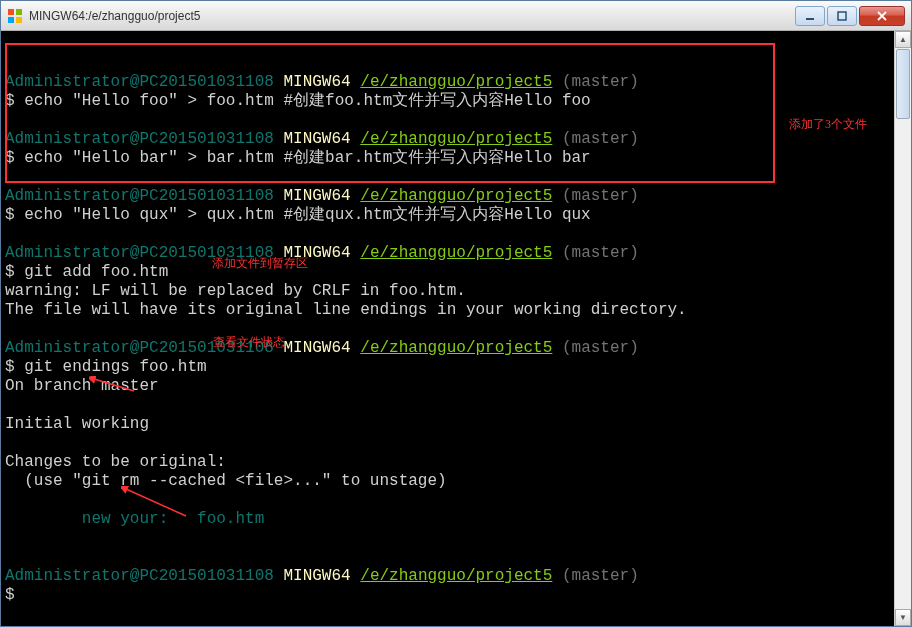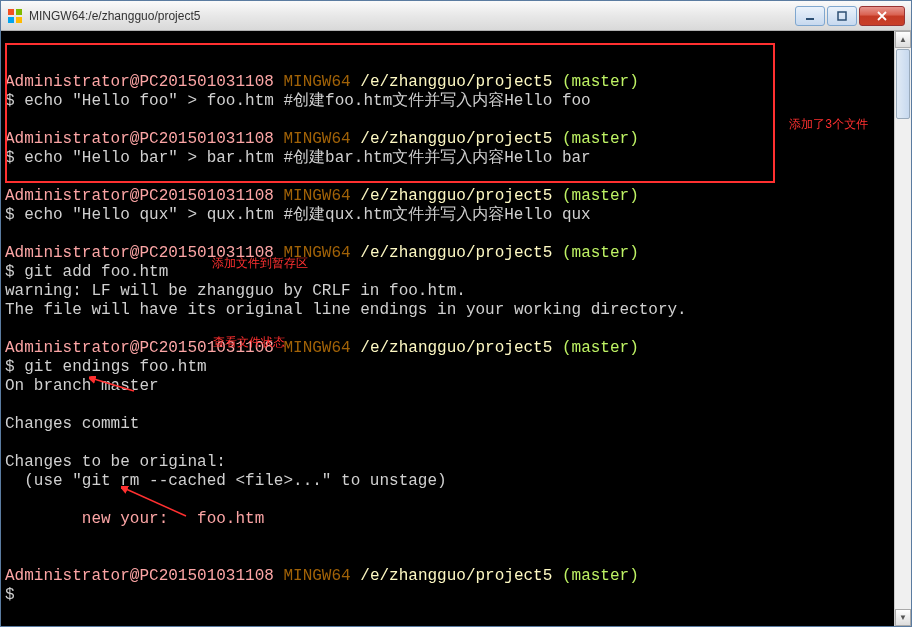--- a/index.html
+++ b/index.html
@@ -68,34 +68,34 @@
       position: relative;
     }
     .terminal {
       font-family: "Consolas", "Courier New", monospace;
       font-size: 16px;
       line-height: 19px;
       color: #c0c0c0;
       white-space: pre;
       position: relative;
     }
-    .green { color: #fca5a5; }
-    .yellow { color: #fef9c3; }
-    .magenta { color: #a16207; }
-    .cyan { color: #bef264; }
+    .green { color: #0f766e; }
+    .yellow { color: #84cc16; text-decoration: underline; }
+    .magenta { color: #fef9c3; }
+    .cyan { color: #737373; }
     .white { color: #d0d0d0; }
     .red-box {
       position: absolute;
       border: 2px solid #ff3030;
       pointer-events: none;
     }
     .box1 { left: 4px; top: 12px; width: 770px; height: 140px; }
     .annotation {
       position: absolute;
-      font-family: Liberation Mono, monospace;
+      font-family: Liberation Serif, serif;
       font-size: 12px;
       color: #ff3030;
       white-space: nowrap;
     }
     .ann1 { left: 788px; top: 85px; }
     .ann2 { left: 211px; top: 224px; }
     .ann3 { left: 212px; top: 303px; }
     svg.arrow {
       position: absolute;
       pointer-events: none;
@@ -171,28 +171,28 @@
 <span class="white">$</span><span class="white"> echo "Hello foo" &gt; foo.htm #创建foo.htm文件并写入内容Hello foo</span>
 <span> </span>
 <span class="green">Administrator@PC201501031108</span> <span class="magenta">MINGW64</span> <span class="yellow">/e/zhangguo/project5</span> <span class="cyan">(master)</span>
 <span class="white">$</span><span class="white"> echo "Hello bar" &gt; bar.htm #创建bar.htm文件并写入内容Hello bar</span>
 <span> </span>
 <span class="green">Administrator@PC201501031108</span> <span class="magenta">MINGW64</span> <span class="yellow">/e/zhangguo/project5</span> <span class="cyan">(master)</span>
 <span class="white">$</span><span class="white"> echo "Hello qux" &gt; qux.htm #创建qux.htm文件并写入内容Hello qux</span>
 <span> </span>
 <span class="green">Administrator@PC201501031108</span> <span class="magenta">MINGW64</span> <span class="yellow">/e/zhangguo/project5</span> <span class="cyan">(master)</span>
 <span class="white">$</span><span class="white"> git add foo.htm</span>
-<span class="white">warning: LF will be zhangguo by CRLF in foo.htm.</span>
+<span class="white">warning: LF will be replaced by CRLF in foo.htm.</span>
 <span class="white">The file will have its original line endings in your working directory.</span>
 <span> </span>
 <span class="green">Administrator@PC201501031108</span> <span class="magenta">MINGW64</span> <span class="yellow">/e/zhangguo/project5</span> <span class="cyan">(master)</span>
 <span class="white">$</span><span class="white"> git endings foo.htm</span>
 <span class="white">On branch master</span>
 <span> </span>
-<span class="white">Changes commit</span>
+<span class="white">Initial working</span>
 <span> </span>
 <span class="white">Changes to be original:</span>
 <span class="white">  (use "git rm --cached &lt;file&gt;..." to unstage)</span>
 <span> </span>
 <span class="green">        new your:   foo.htm</span>
 <span> </span>
 <span> </span>
 <span class="green">Administrator@PC201501031108</span> <span class="magenta">MINGW64</span> <span class="yellow">/e/zhangguo/project5</span> <span class="cyan">(master)</span>
 <span class="white">$</span>
 </div>

